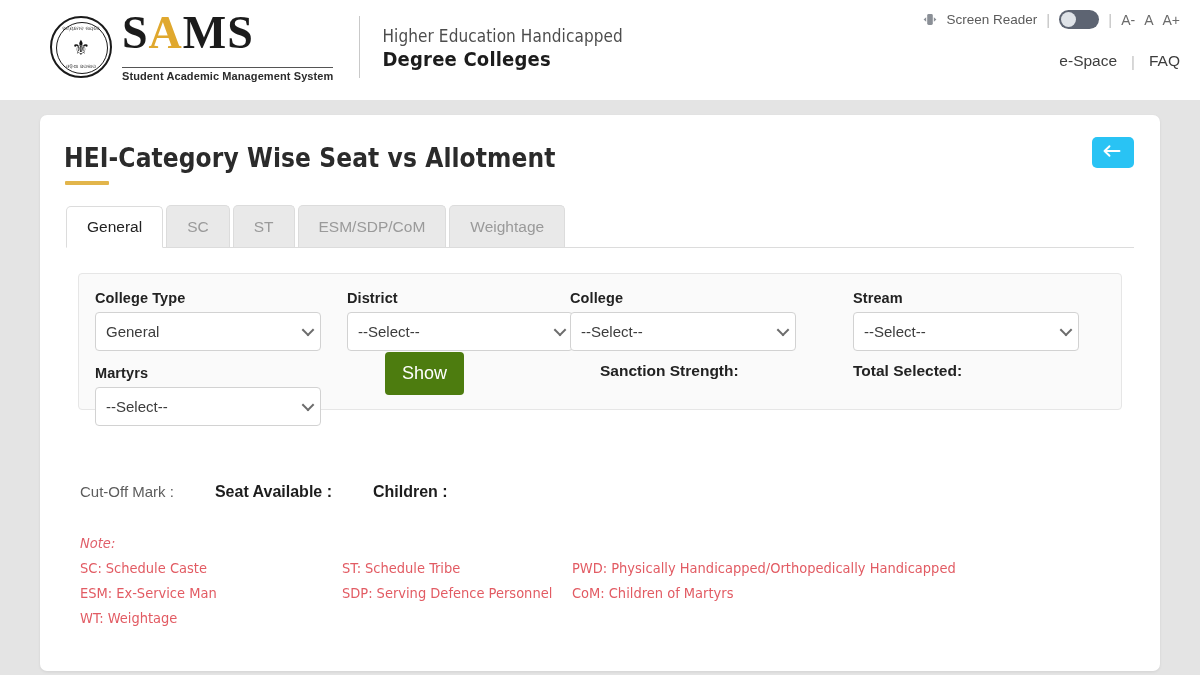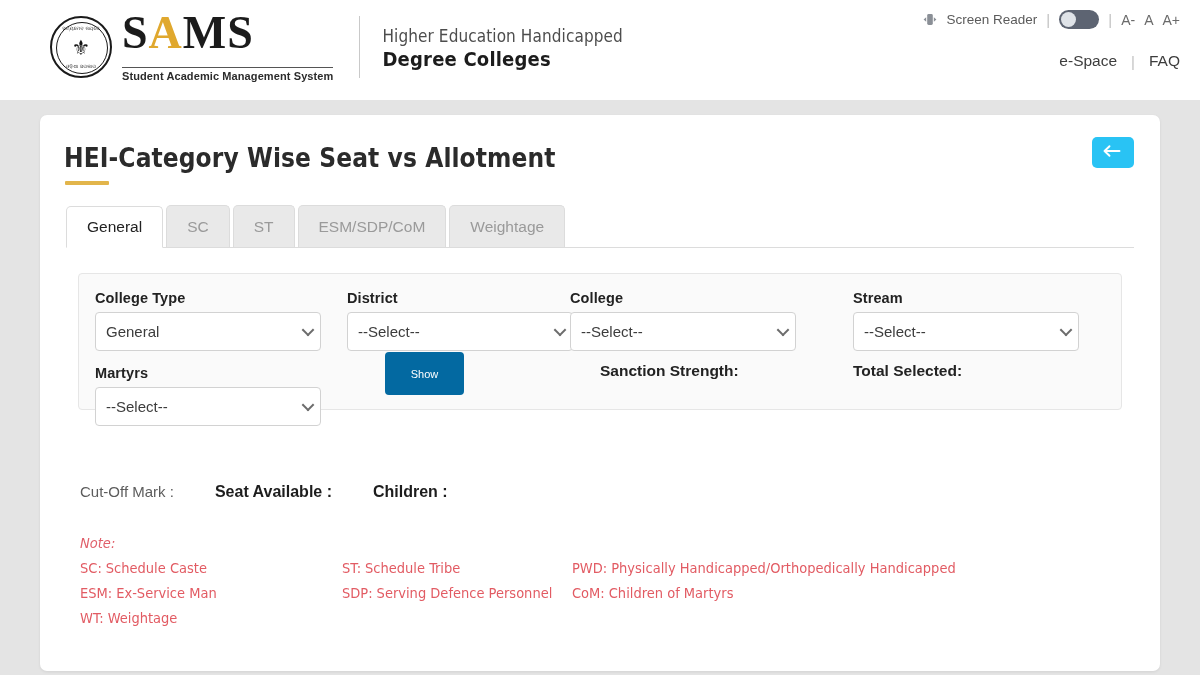--- a/index.html
+++ b/index.html
@@ -169,22 +169,22 @@
     position: absolute; right: 11px; top: 50%;
     transform: translateY(-55%);
     width: 9px; height: 9px;
     border-right: 2px solid #6c6c6c; border-bottom: 2px solid #6c6c6c;
     transform-origin: center;
     rotate: 45deg; margin-top: -3px;
   }
   .show-btn {
     position: absolute; left: 306px; top: 78px;
     width: 79px; height: 43px; border-radius: 4px;
-    background: #0369a1; color: #fff; border: none;
-    font-size: 11px; cursor: pointer;
+    background: #4d7c0f; color: #fff; border: none;
+    font-size: 18px; cursor: pointer;
     font-family: "Liberation Sans", sans-serif;
   }
   .stat {
     position: absolute; top: 88px;
     font-size: 15.5px; font-weight: 700; color: #222;
   }
 
   
   .summary-row {
     position: absolute; left: 40px; top: 368px;

